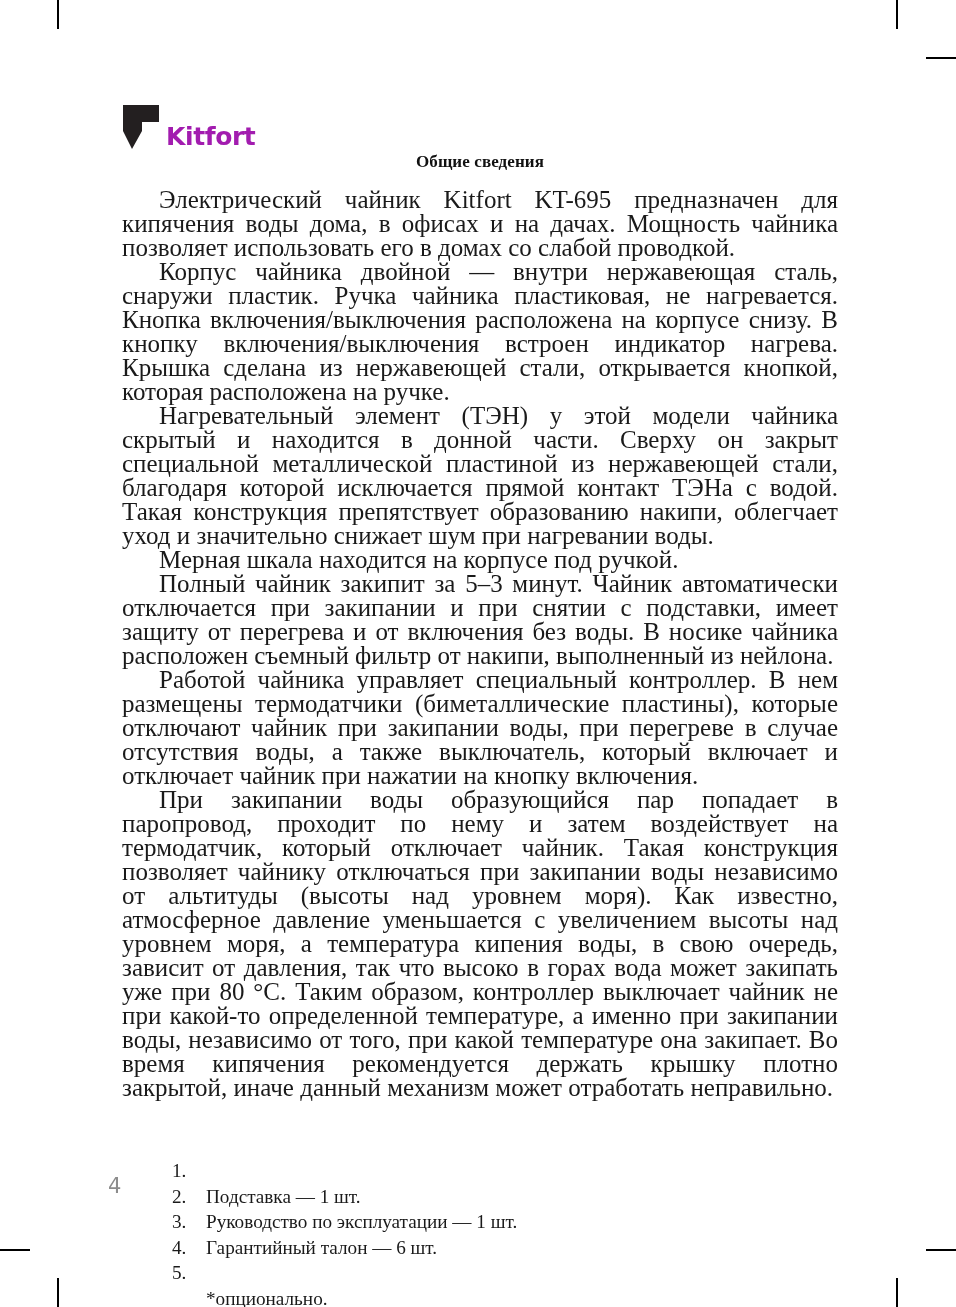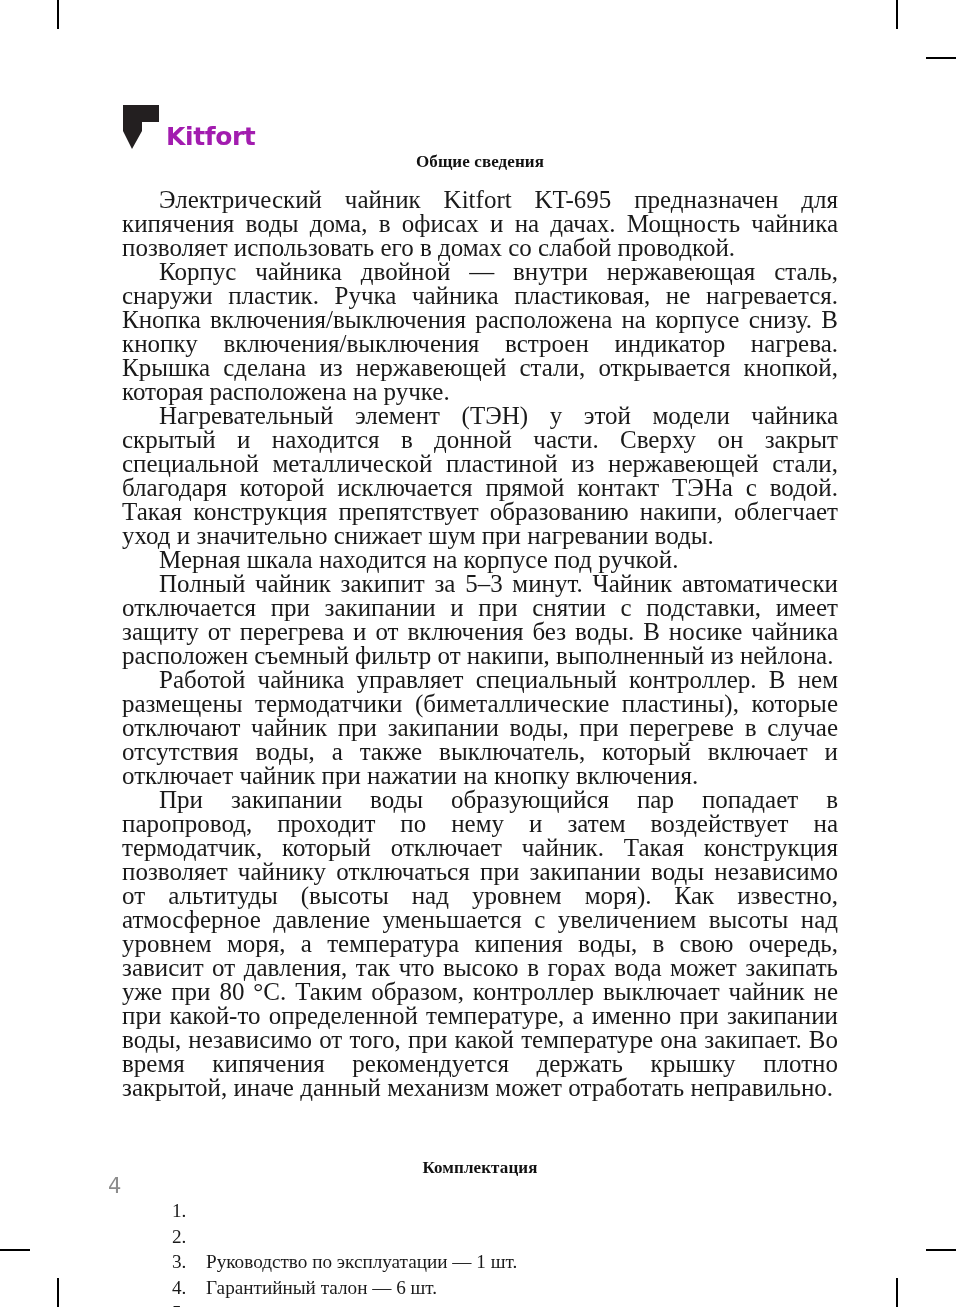--- a/index.html
+++ b/index.html
@@ -157,28 +157,28 @@
 
     <p class="body-par">Электрический чайник Kitfort KT-695 предназначен для кипячения воды дома, в офисах и на дачах. Мощность чайника позволяет использовать его в домах со слабой проводкой.</p>
     <p class="body-par">Корпус чайника двойной — внутри нержавеющая сталь, снаружи пластик. Ручка чайника пластиковая, не нагревается. Кнопка включения/выключения расположена на корпусе снизу. В кнопку включения/выключения встроен индикатор нагрева. Крышка сделана из нержавеющей стали, открывается кнопкой, которая расположена на ручке.</p>
     <p class="body-par">Нагревательный элемент (ТЭН) у этой модели чайника скрытый и находится в донной части. Сверху он закрыт специальной металлической пластиной из нержавеющей стали, благодаря которой исключается прямой контакт ТЭНа с водой. Такая конструкция препятствует образованию накипи, облегчает уход и значительно снижает шум при нагревании воды.</p>
     <p class="body-par">Мерная шкала находится на корпусе под ручкой.</p>
     <p class="body-par">Полный чайник закипит за 5–3 минут. Чайник автоматически отключается при закипании и при снятии с подставки, имеет защиту от перегрева и от включения без воды. В носике чайника расположен съемный фильтр от накипи, выполненный из нейлона.</p>
     <p class="body-par">Работой чайника управляет специальный контроллер. В нем размещены термодатчики (биметаллические пластины), которые отключают чайник при закипании воды, при перегреве в случае отсутствия воды, а также выключатель, который включает и отключает чайник при нажатии на кнопку включения.</p>
     <p class="body-par">При закипании воды образующийся пар попадает в паропровод, проходит по нему и затем воздействует на термодатчик, который отключает чайник. Такая конструкция позволяет чайнику отключаться при закипании воды независимо от альтитуды (высоты над уровнем моря). Как известно, атмосферное давление уменьшается с увеличением высоты над уровнем моря, а температура кипения воды, в свою очередь, зависит от давления, так что высоко в горах вода может закипать уже при 80 °C. Таким образом, контроллер выключает чайник не при какой-то определенной температуре, а именно при закипании воды, независимо от того, при какой температуре она закипает. Во время кипячения рекомендуется держать крышку плотно закрытой, иначе данный механизм может отработать неправильно.</p>
 
     <div class="section-two">
-      <h1 class="section-title">Комплектация</h1>
 
       <ol class="kit-list">
         <li>
           <span class="num">1.</span>
         </li>
         <li>
           <span class="num">2.</span>
+          <span class="txt">Подставка — 1 шт.</span>
         </li>
         <li>
           <span class="num">3.</span>
           <span class="txt">Руководство по эксплуатации — 1 шт.</span>
         </li>
         <li>
           <span class="num">4.</span>
           <span class="txt">Гарантийный талон — 6 шт.</span>
         </li>
         <li>

